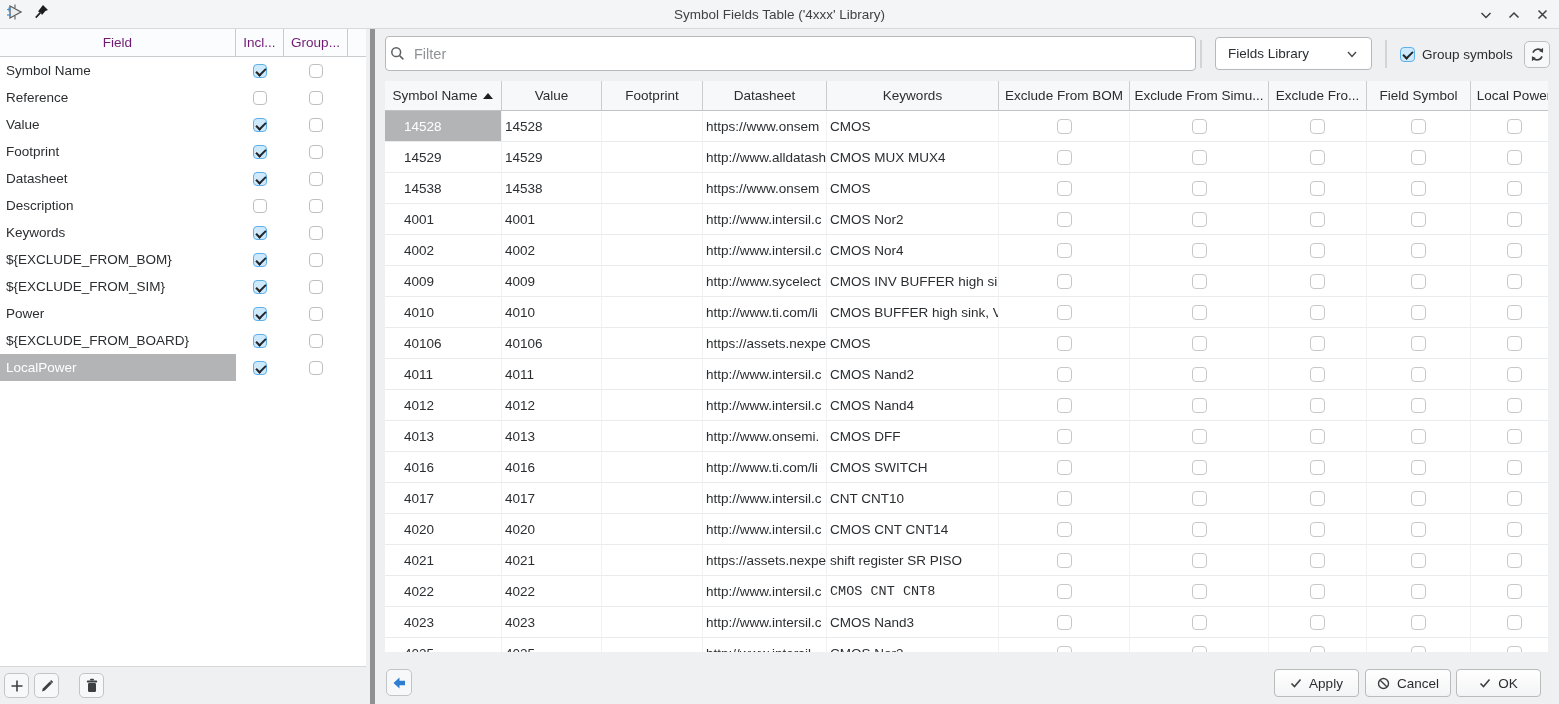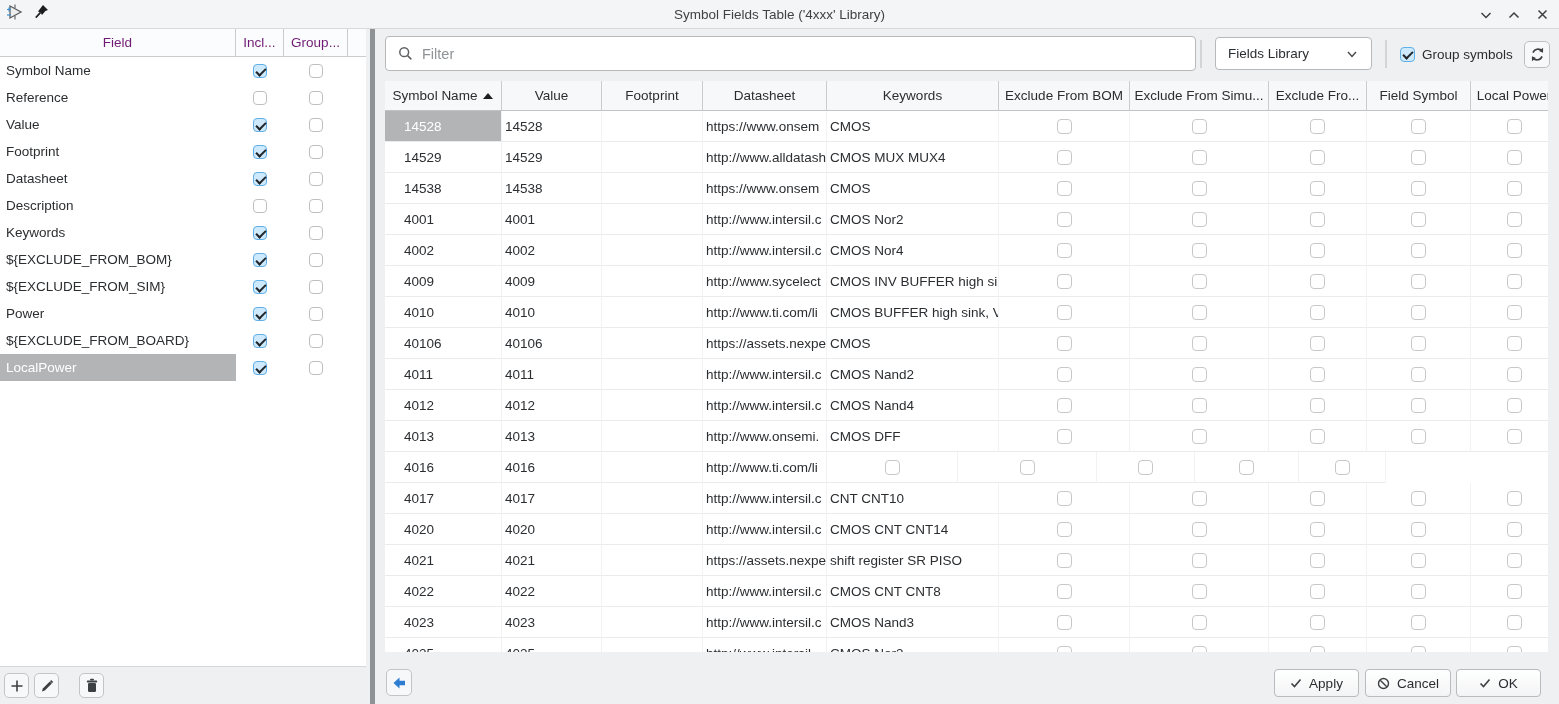--- a/index.html
+++ b/index.html
@@ -57,21 +57,21 @@
   }
 
   
   .splitter { position:absolute; left:366px; top:29px; width:17px; height:675px; background:#eff0f1; cursor:col-resize; }
   .splitter::after { content:""; position:absolute; left:4px; top:0; width:5px; height:100%; background:#8f9295; }
 
   
   .filter-box {
     position:absolute; left:385px; top:36px; width:811px; height:35px;
     background:#ffffff; border:1px solid #b6b8ba; border-radius:4px;
-    display:flex; align-items:center; padding-left:12px; gap:9px;
+    display:flex; align-items:center; padding-left:4px; gap:9px;
   }
   .filter-input { border:none; outline:none; flex:1; font:inherit; font-size:14.5px; color:#2b2e31; background:transparent; }
   .filter-input::placeholder { color:#8f9397; }
   .vsep { position:absolute; top:40px; width:2px; height:28px; background:#d2d4d6; }
   .vsep1 { left:1200px; } .vsep2 { left:1385px; }
   .scope-select {
     position:absolute; left:1215px; top:37px; width:157px; height:33px;
     background:#ffffff; border:1px solid #b6b8ba; border-radius:4px;
     display:flex; align-items:center; padding:0 12px; cursor:pointer;
   }
@@ -596,20 +596,21 @@
           </div>
           <div class="td ckcell" style="width: 87px;">
             <span class="tcb"></span>
           </div>
         </div>
         <div class="trow">
           <div class="td sym" style="width: 117px;">4016</div>
           <div class="td" style="width: 100px;">4016</div>
           <div class="td" style="width: 101px;"></div>
           <div class="td" style="width: 124px;">http://www.ti.com/li</div>
+          <div class="td" style="width: 172px;">CMOS SWITCH</div>
           <div class="td ckcell" style="width: 131px;">
             <span class="tcb"></span>
           </div>
           <div class="td ckcell" style="width: 139px;">
             <span class="tcb"></span>
           </div>
           <div class="td ckcell" style="width: 98px;">
             <span class="tcb"></span>
           </div>
           <div class="td ckcell" style="width: 104px;">
@@ -683,21 +684,21 @@
           </div>
           <div class="td ckcell" style="width: 87px;">
             <span class="tcb"></span>
           </div>
         </div>
         <div class="trow">
           <div class="td sym" style="width: 117px;">4022</div>
           <div class="td" style="width: 100px;">4022</div>
           <div class="td" style="width: 101px;"></div>
           <div class="td" style="width: 124px;">http://www.intersil.c</div>
-          <div class="td" style="width: 172px;">CMOS CNT CNT8</div>
+          <div class="td" style="width: 172px; font-family: Liberation Mono, monospace;">CMOS CNT CNT8</div>
           <div class="td ckcell" style="width: 131px;">
             <span class="tcb"></span>
           </div>
           <div class="td ckcell" style="width: 139px;">
             <span class="tcb"></span>
           </div>
           <div class="td ckcell" style="width: 98px;">
             <span class="tcb"></span>
           </div>
           <div class="td ckcell" style="width: 104px;">

